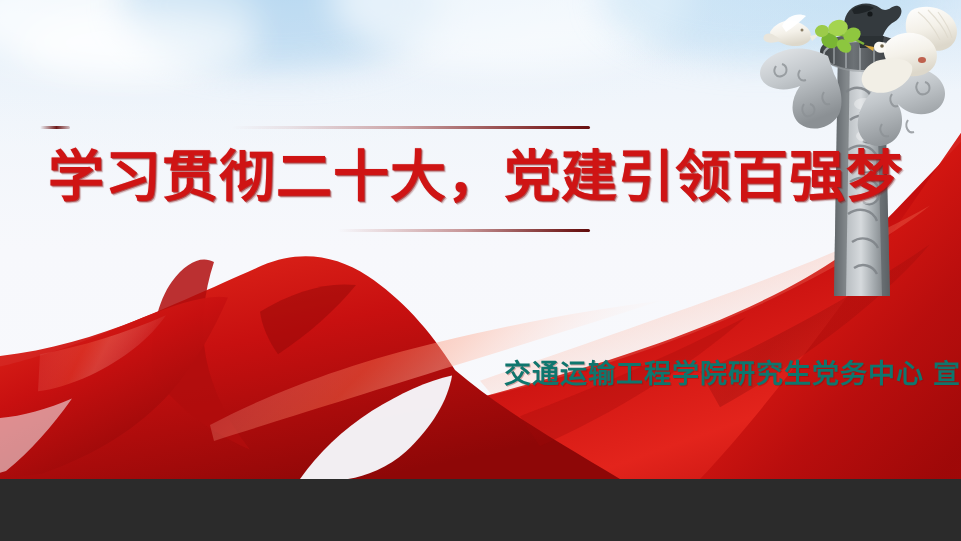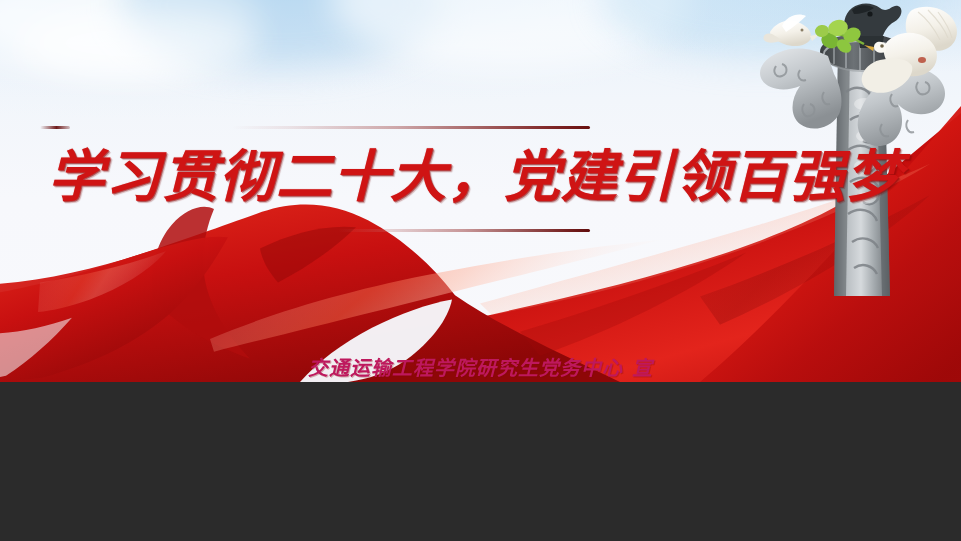--- a/index.html
+++ b/index.html
@@ -2,25 +2,24 @@
 <html lang="zh-CN"><head>
 <meta charset="utf-8">
 <title>Slide</title>
 <style>
   html,body{margin:0;padding:0;background:#2b2b2b;}
   *{box-sizing:border-box;}
 
   .slide{
     position:relative;
     width:961px;
-    height:382px;
+    height:479px;
     overflow:hidden;
     font-family:"Liberation Sans","DejaVu Sans",sans-serif;
     background:#f7f8fc;
-    font-style:italic;
   }
 
   
   .sky{
     position:absolute; inset:0;
     background:
       radial-gradient(120% 70% at 18% -12%, rgba(168,209,238,0.85) 0%, rgba(197,225,245,0.55) 22%, rgba(228,240,250,0.22) 42%, rgba(247,249,252,0) 62%),
       radial-gradient(90% 55% at 62% -18%, rgba(176,214,240,0.75) 0%, rgba(214,233,248,0.40) 28%, rgba(247,249,252,0) 58%),
       radial-gradient(70% 40% at 95% -5%, rgba(188,220,243,0.55) 0%, rgba(247,249,252,0) 60%),
       linear-gradient(180deg,#e9f2fb 0%, #f2f6fb 26%, #f7f8fc 52%, #f8f9fc 100%);
@@ -87,25 +86,25 @@
        1px 1px 0 rgba(150,12,12,0.55),
        2px 2px 1px rgba(120,8,8,0.28),
        0 0 1px rgba(200,20,20,0.5);
     white-space:nowrap;
   }
 
   .subtitle{
     position:absolute;
     left:0; top:352px;
     width:961px;
-    text-align:center;
-    font-size:20px;
+    text-align:right;
+    font-size:27px;
     font-weight:bold;
     letter-spacing:1px;
-    color:#be185d;
+    color:#0f766e;
     text-shadow:1px 1px 0 rgba(130,10,10,0.30);
   }
   .subtitle .sub-main{}
   .subtitle .sub-tail{margin-left:9px;}
 </style>
 </head>
 <body>
 
 <div class="slide">
 

